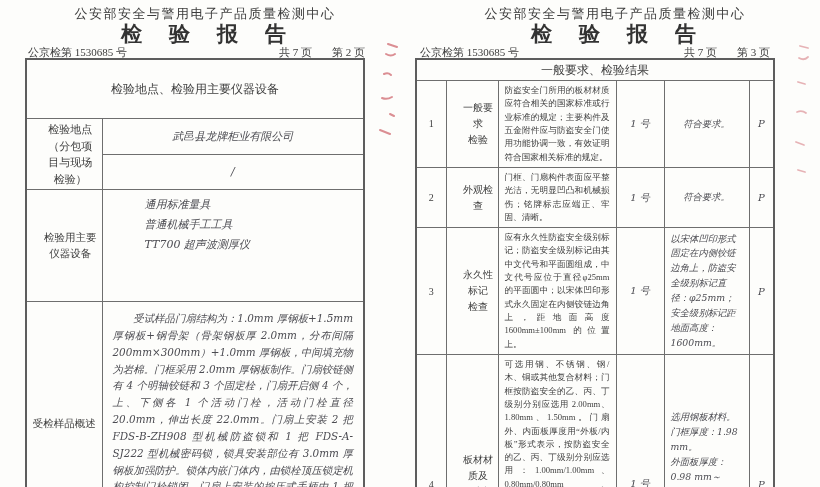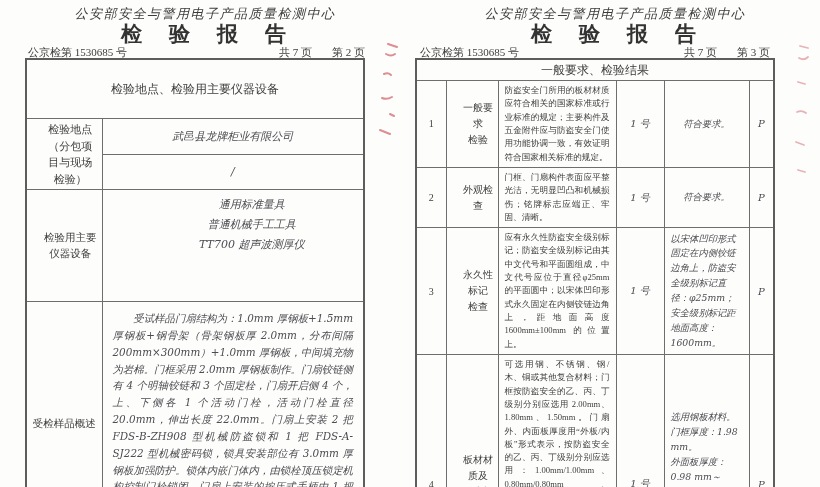--- a/index.html
+++ b/index.html
@@ -7,21 +7,21 @@
     position:relative;width:820px;height:487px;overflow:hidden;
     background:#fdfdfb;
     font-family:"Liberation Serif","DejaVu Serif",serif;
     color:#3a3a3a;
   }
   .page{position:absolute;top:0;width:410px;height:487px;}
   .page-left{left:0;}
   .page-right{left:410px;}
 
   .org{position:absolute;top:5px;left:0;right:0;text-align:center;
-       font-size:13px;letter-spacing:1.5px;color:#3c3c3c;font-weight:500;font-style:italic;}
+       font-size:13px;letter-spacing:1.5px;color:#3c3c3c;font-weight:500;}
   .rtitle{position:absolute;top:20px;left:0;right:0;text-align:center;
           font-size:21px;font-weight:700;letter-spacing:3px;color:#333;}
   .refline{position:absolute;top:45px;font-size:11px;color:#3d3d3d;
            display:flex;justify-content:space-between;align-items:flex-end;}
   .page-left .refline{left:28px;right:45px;}
   .page-right .refline{left:10px;right:50px;}
   .pages{display:inline-flex;gap:20px;}
 
   table{border-collapse:collapse;table-layout:fixed;position:absolute;top:58px;
         background:transparent;}
@@ -33,21 +33,21 @@
 
   .pre{white-space:pre-line;padding-left:16px;}
   .center{text-align:center;}
   .hand{font-family:"DejaVu Serif","Liberation Serif",serif;font-style:italic;color:#4c4c52;}
 
   
   .t-left .title-row td{height:22px;text-align:center;font-size:12px;padding:18px;}
   .t-left .label{width:76px;text-align:center;font-size:10.5px;line-height:1.5;}
   .t-left .loc td{height:20px;font-size:11px;}
   .t-left .inst td{height:106px;vertical-align:top;}
-  .t-left .inst .val{padding:5px 4px 0 42px;font-size:11px;line-height:1.8;text-align:center;}
+  .t-left .inst .val{padding:5px 4px 0 42px;font-size:11px;line-height:1.8;text-align:left;}
   .t-left .ovw td{height:228px;}
   .t-left .ovw .val{vertical-align:top;padding:8px 10px;font-size:10.4px;
                     line-height:1.62;text-align:justify;}
 
   
   .t-right .title-row td{height:18px;text-align:center;font-size:12px;padding:1px;}
   .t-right th{height:22px;font-size:10.5px;text-align:center;}
   .t-right td{font-size:9px;}
   .t-right .no,.t-right .sample,.t-right .verdict{text-align:center;font-size:10px;}
   .t-right .item{text-align:center;font-size:10px;line-height:1.6;}

